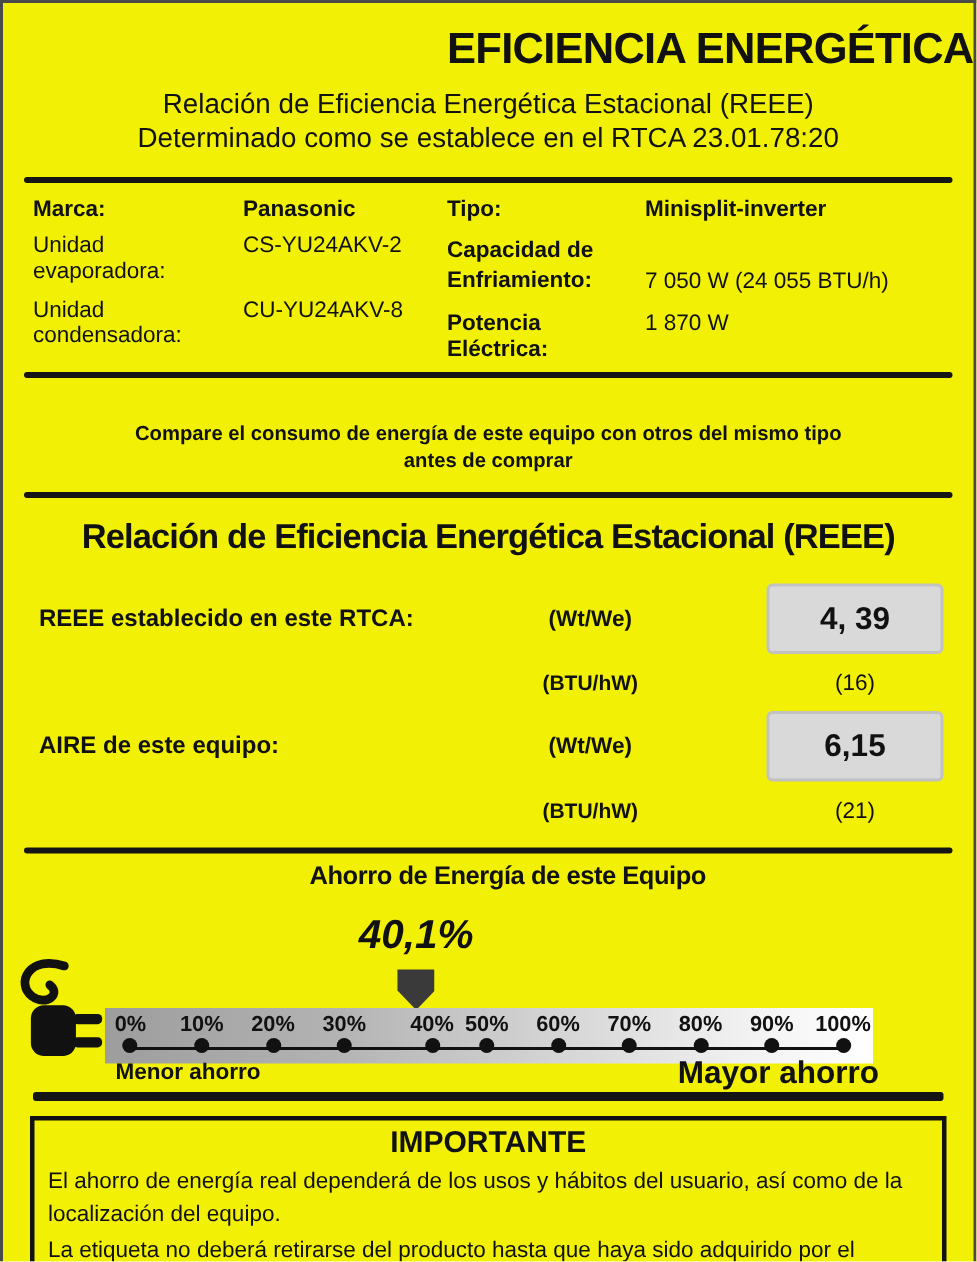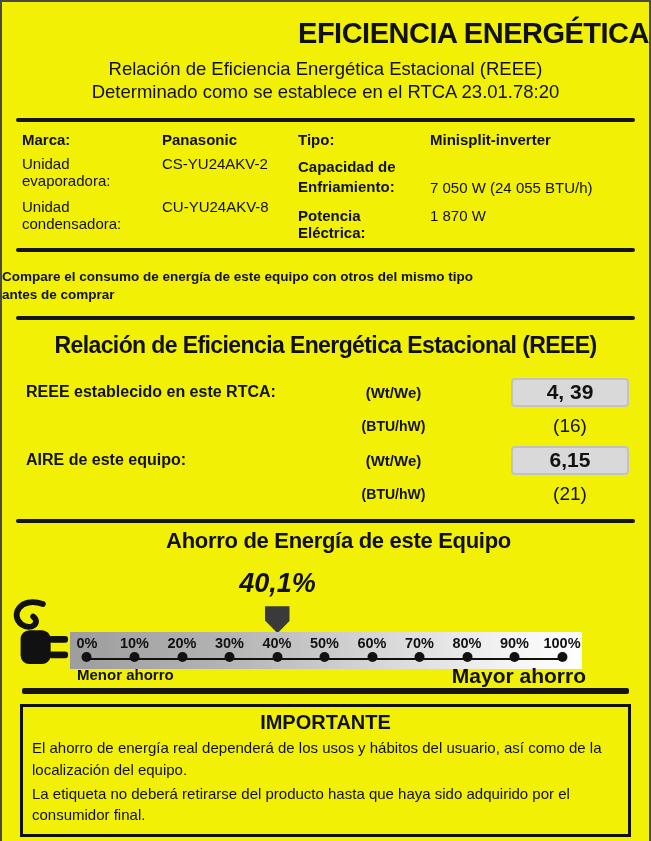--- a/index.html
+++ b/index.html
@@ -30,43 +30,43 @@
   .specs-right { flex:1; }
   .spec-row { display:flex; align-items:flex-start; margin-bottom:7px; font-size:15px; }
   .spec-row.tight { margin-bottom:9px; }
   .sl-label { width:140px; flex:none; }
   .sr-label { width:132px; flex:none; }
   .b { font-weight:bold; }
   .cap-row { align-items:flex-end; margin-top:9px; margin-bottom:11px; }
   .cap-row .sr-label { line-height:1.3; }
 
   
-  .compare { font-size:13.5px; font-weight:bold; padding:16px 0 13px; line-height:1.3; }
+  .compare { text-align:center; font-size:13.5px; font-weight:bold; padding:28px 0 13px; line-height:1.3; }
 
   
   .reee-heading { text-align:center; font-size:23px; font-weight:bold; letter-spacing:-0.6px; margin-top:12px; }
   .reee-table { display:grid; grid-template-columns: 310px 115px 1fr; align-items:center; padding:18px 20px 0 24px; }
   .reee-table > div { min-height:30px; display:flex; align-items:center; }
   .rt-label { font-size:16px; font-weight:bold; }
   .rt-unit { justify-content:center; font-size:15px; font-weight:bold; }
   .rt-unit.norm { font-weight:bold; font-size:14px; }
   .rt-valwrap { justify-content:flex-end; }
   .value-box {
-    width:118px; height:29px; background: var(--boxbg, #d9d9d9);
+    width:118px; height:47px; background: var(--boxbg, #d9d9d9);
     border:2px solid #c2c2c2; border-radius:4px;
     display:flex; align-items:center; justify-content:center;
     font-size:21px; font-weight:bold;
   }
-  .sub-val { width:118px; text-align:center; font-size:19px; justify-content:center; display:flex; }
+  .sub-val { width:118px; text-align:center; font-size:15px; justify-content:center; display:flex; }
   .row-sp { height:4px; grid-column:1 / 4; min-height:4px !important; }
 
   .hr4 { margin-top:10px; }
 
   
-  .savings-heading { text-align:center; font-size:22px; font-weight:bold; letter-spacing:-0.3px; margin-top:5px;margin-left:26px; }
+  .savings-heading { text-align:center; font-size:17px; font-weight:bold; letter-spacing:-0.3px; margin-top:5px;margin-left:26px; }
   .gauge { position:relative; height:134px; }
   .pointer-label { position:absolute; top:14px; transform:translateX(-50%); font-size:27px; font-weight:bold; white-space:nowrap; }
   .pointer-arrow {
     position:absolute; top:52px; transform:translateX(-50%);
     width:25px; height:27px; background: var(--pointer, #3a3a3a);
     clip-path: polygon(0 0, 100% 0, 100% 52%, 50% 100%, 0 52%);
   }
   .plug { position:absolute; left:6px; top:42px; }
   .scale-bar {
     position:absolute; left:68px; top:78px; width:512px; height:37px;
@@ -205,21 +205,21 @@
             <span class="tick-dot"></span>
           </div>
           <div class="tick" style="left: 112px;">
             <span class="tick-label">20%</span>
             <span class="tick-dot"></span>
           </div>
           <div class="tick" style="left: 159.5px;">
             <span class="tick-label">30%</span>
             <span class="tick-dot"></span>
           </div>
-          <div class="tick" style="left: 207px;">
+          <div class="tick" style="left: 218px;">
             <span class="tick-label">40%</span>
             <span class="tick-dot"></span>
           </div>
           <div class="tick" style="left: 254.5px;">
             <span class="tick-label">50%</span>
             <span class="tick-dot"></span>
           </div>
           <div class="tick" style="left: 302px;">
             <span class="tick-label">60%</span>
             <span class="tick-dot"></span>

